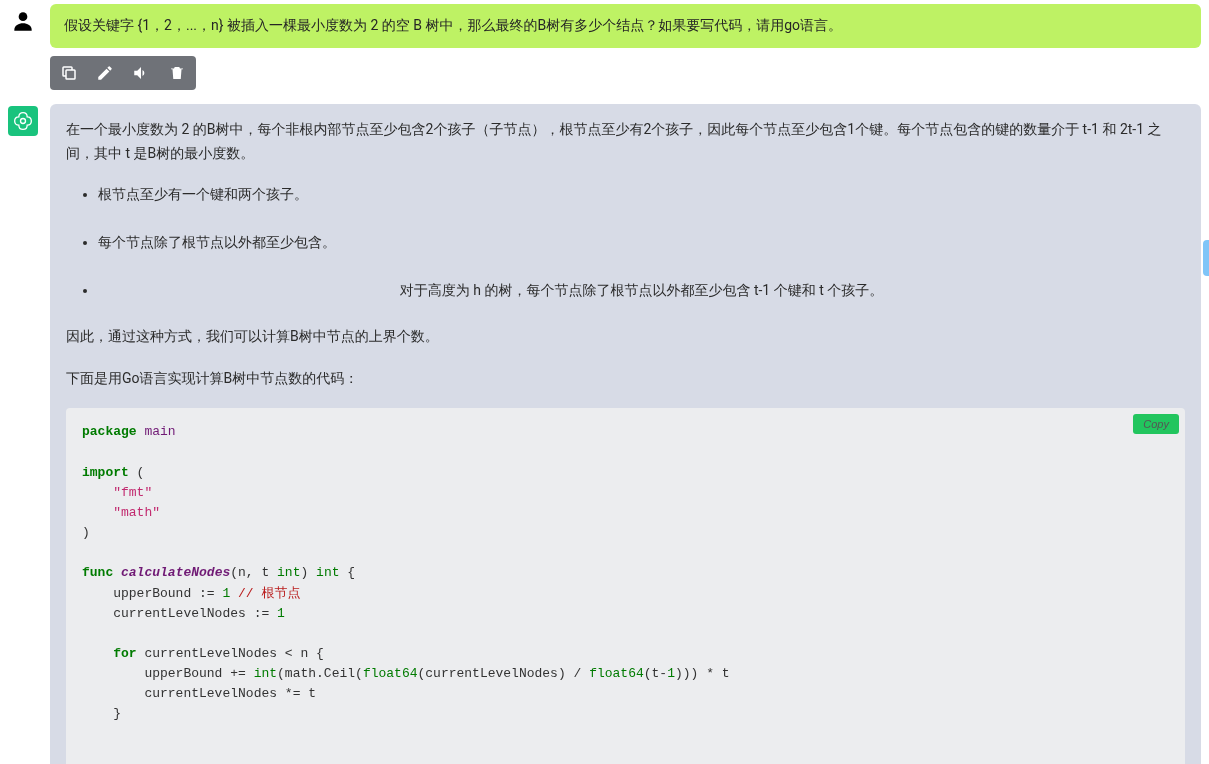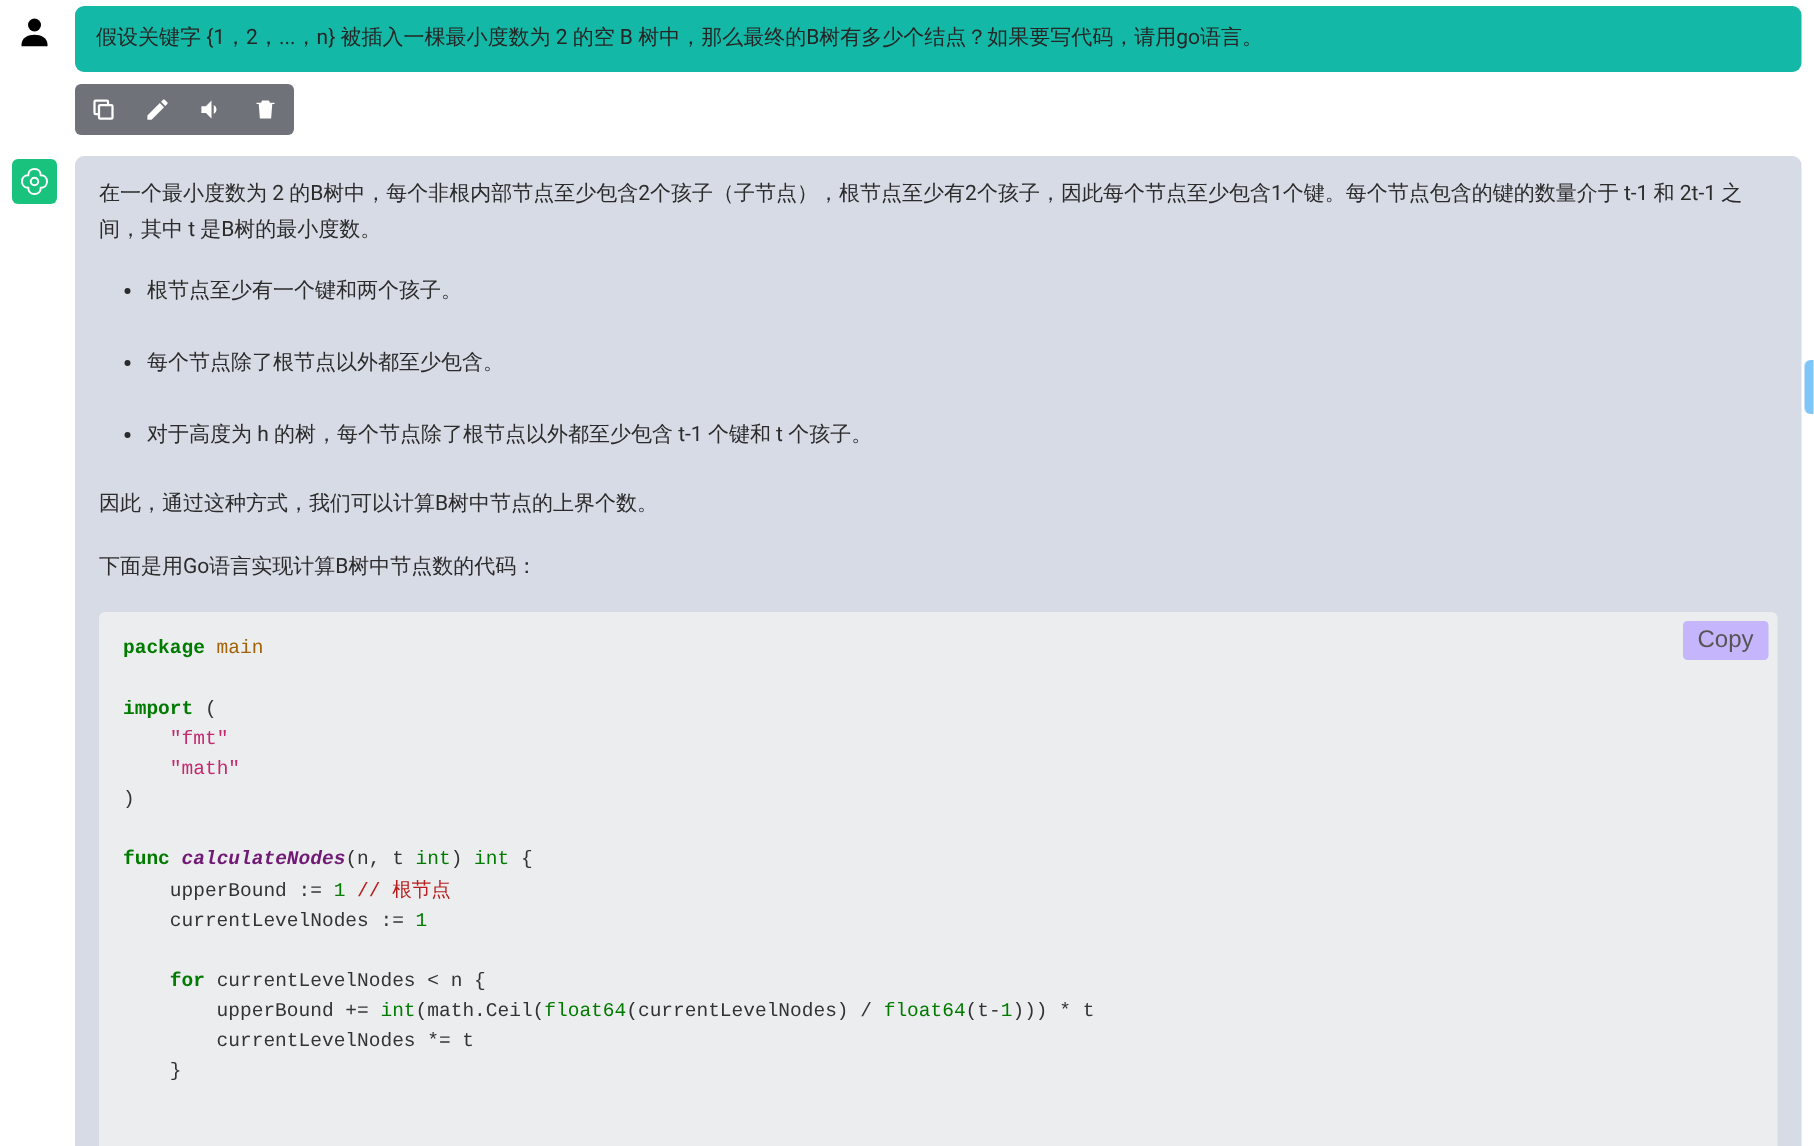--- a/index.html
+++ b/index.html
@@ -45,21 +45,21 @@
     width: 20px;
     height: 20px;
   }
   .bubble {
     flex: 1;
     border-radius: 6px;
     padding: 10px 14px;
     line-height: 1.7;
   }
   .bubble.user {
-    background: #14b8a6;
+    background: #bef264;
     color: #252525;
   }
   .bubble.assistant {
     background: #d7dbe6;
     color: #2b2b2b;
     padding: 14px 16px 18px 16px;
   }
   .toolbar {
     margin-left: 42px;
     margin-bottom: 14px;
@@ -91,53 +91,55 @@
   .assistant-content ul {
     margin: 0 0 22px 0;
     padding-left: 32px;
   }
   .assistant-content ul li {
     margin-bottom: 24px;
     list-style: disc;
   }
   .assistant-content ul li:last-child {
     margin-bottom: 0;
+    text-align: center;
   }
   .code-block {
     position: relative;
     background: #ecedef;
     border-radius: 4px;
     margin-top: 10px;
     padding: 14px 16px;
     font-family: "SFMono-Regular", Consolas, "Liberation Mono", Menlo, monospace;
     font-size: 13px;
     line-height: 1.55;
     white-space: pre;
     overflow-x: auto;
     color: #333;
   }
   .copy-btn {
     position: absolute;
     top: 6px;
     right: 6px;
-    background: #c4b5fd;
+    background: #22c55e;
     border: none;
     border-radius: 3px;
     padding: 4px 10px;
-    font-size: 16px;
+    font-size: 11px;
     color: #555;
     cursor: pointer;
+    font-style: italic;
   }
   .kw { color: #007b00; font-weight: bold; }
   .fn { color: #701a75; font-weight: bold; font-style: italic; }
   .str { color: #c22a6f; }
   .typ { color: #007b00; }
   .num { color: #007b00; }
   .cmt { color: #b91c1c; }
-  .pkg { color: #a16207; }
+  .pkg { color: #701a75; }
   .side-indicator {
     position: fixed;
     right: 0;
     top: 240px;
     width: 6px;
     height: 36px;
     background: #7fc5f8;
     border-radius: 4px 0 0 4px;
   }
 </style>

